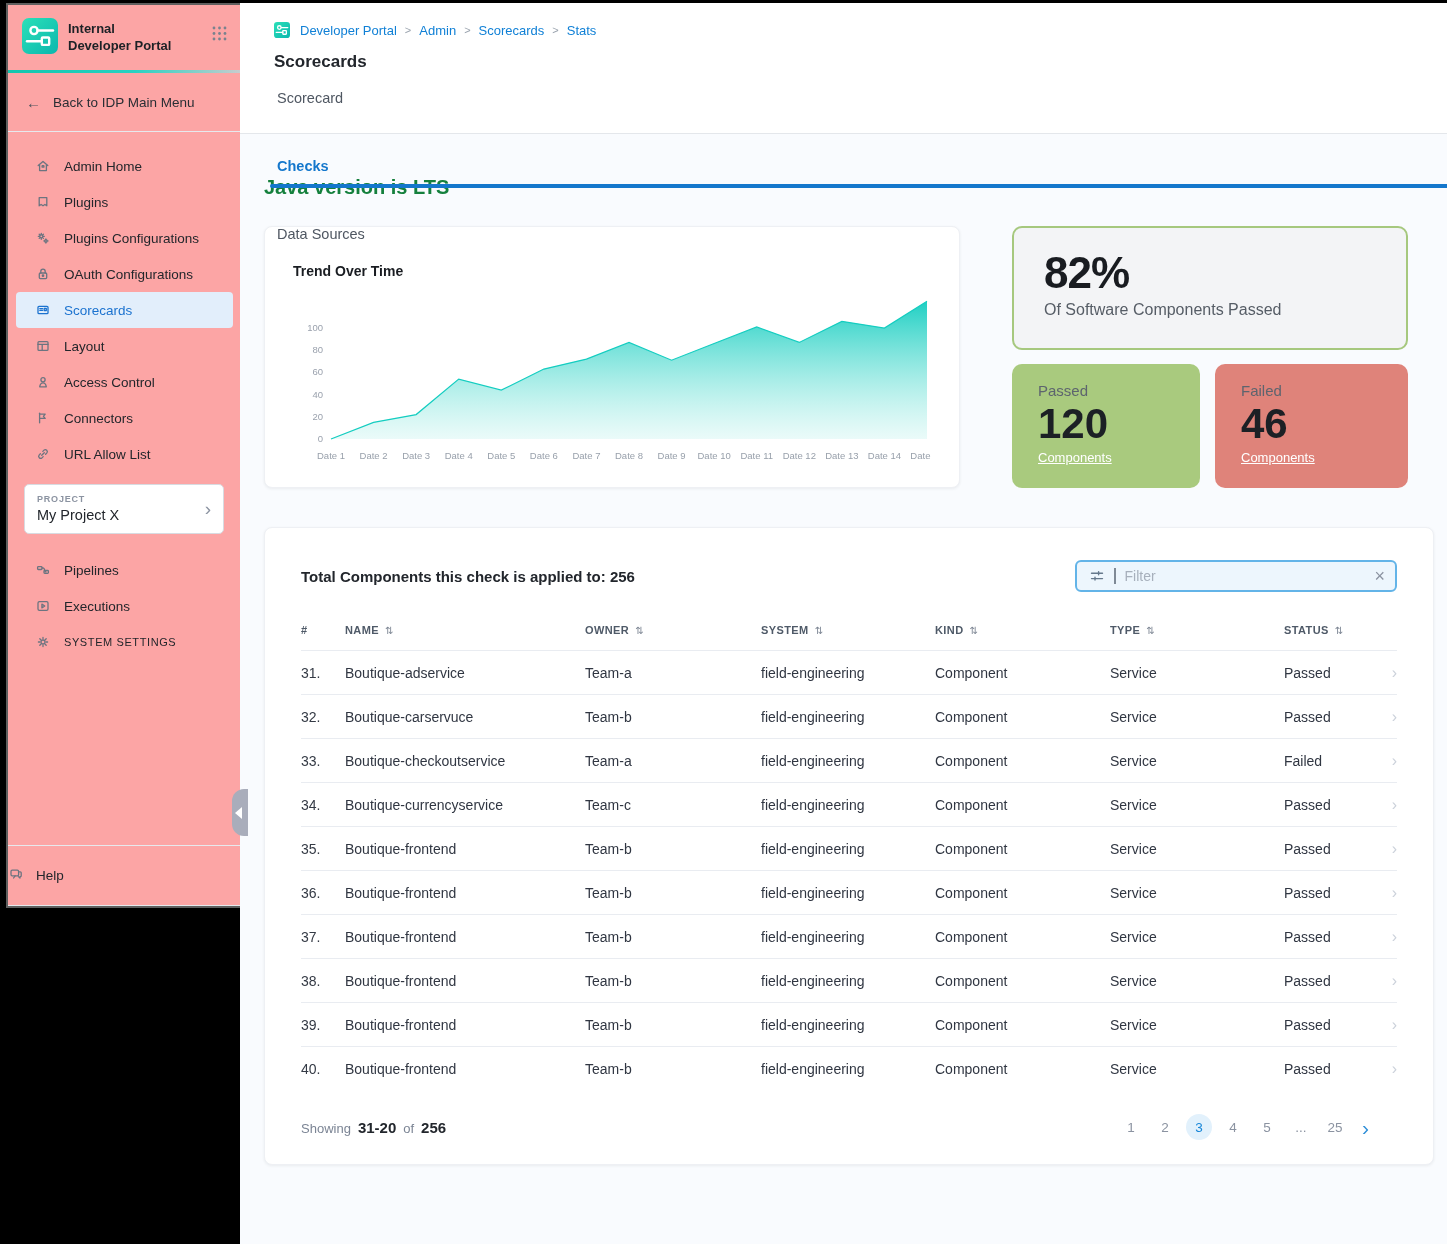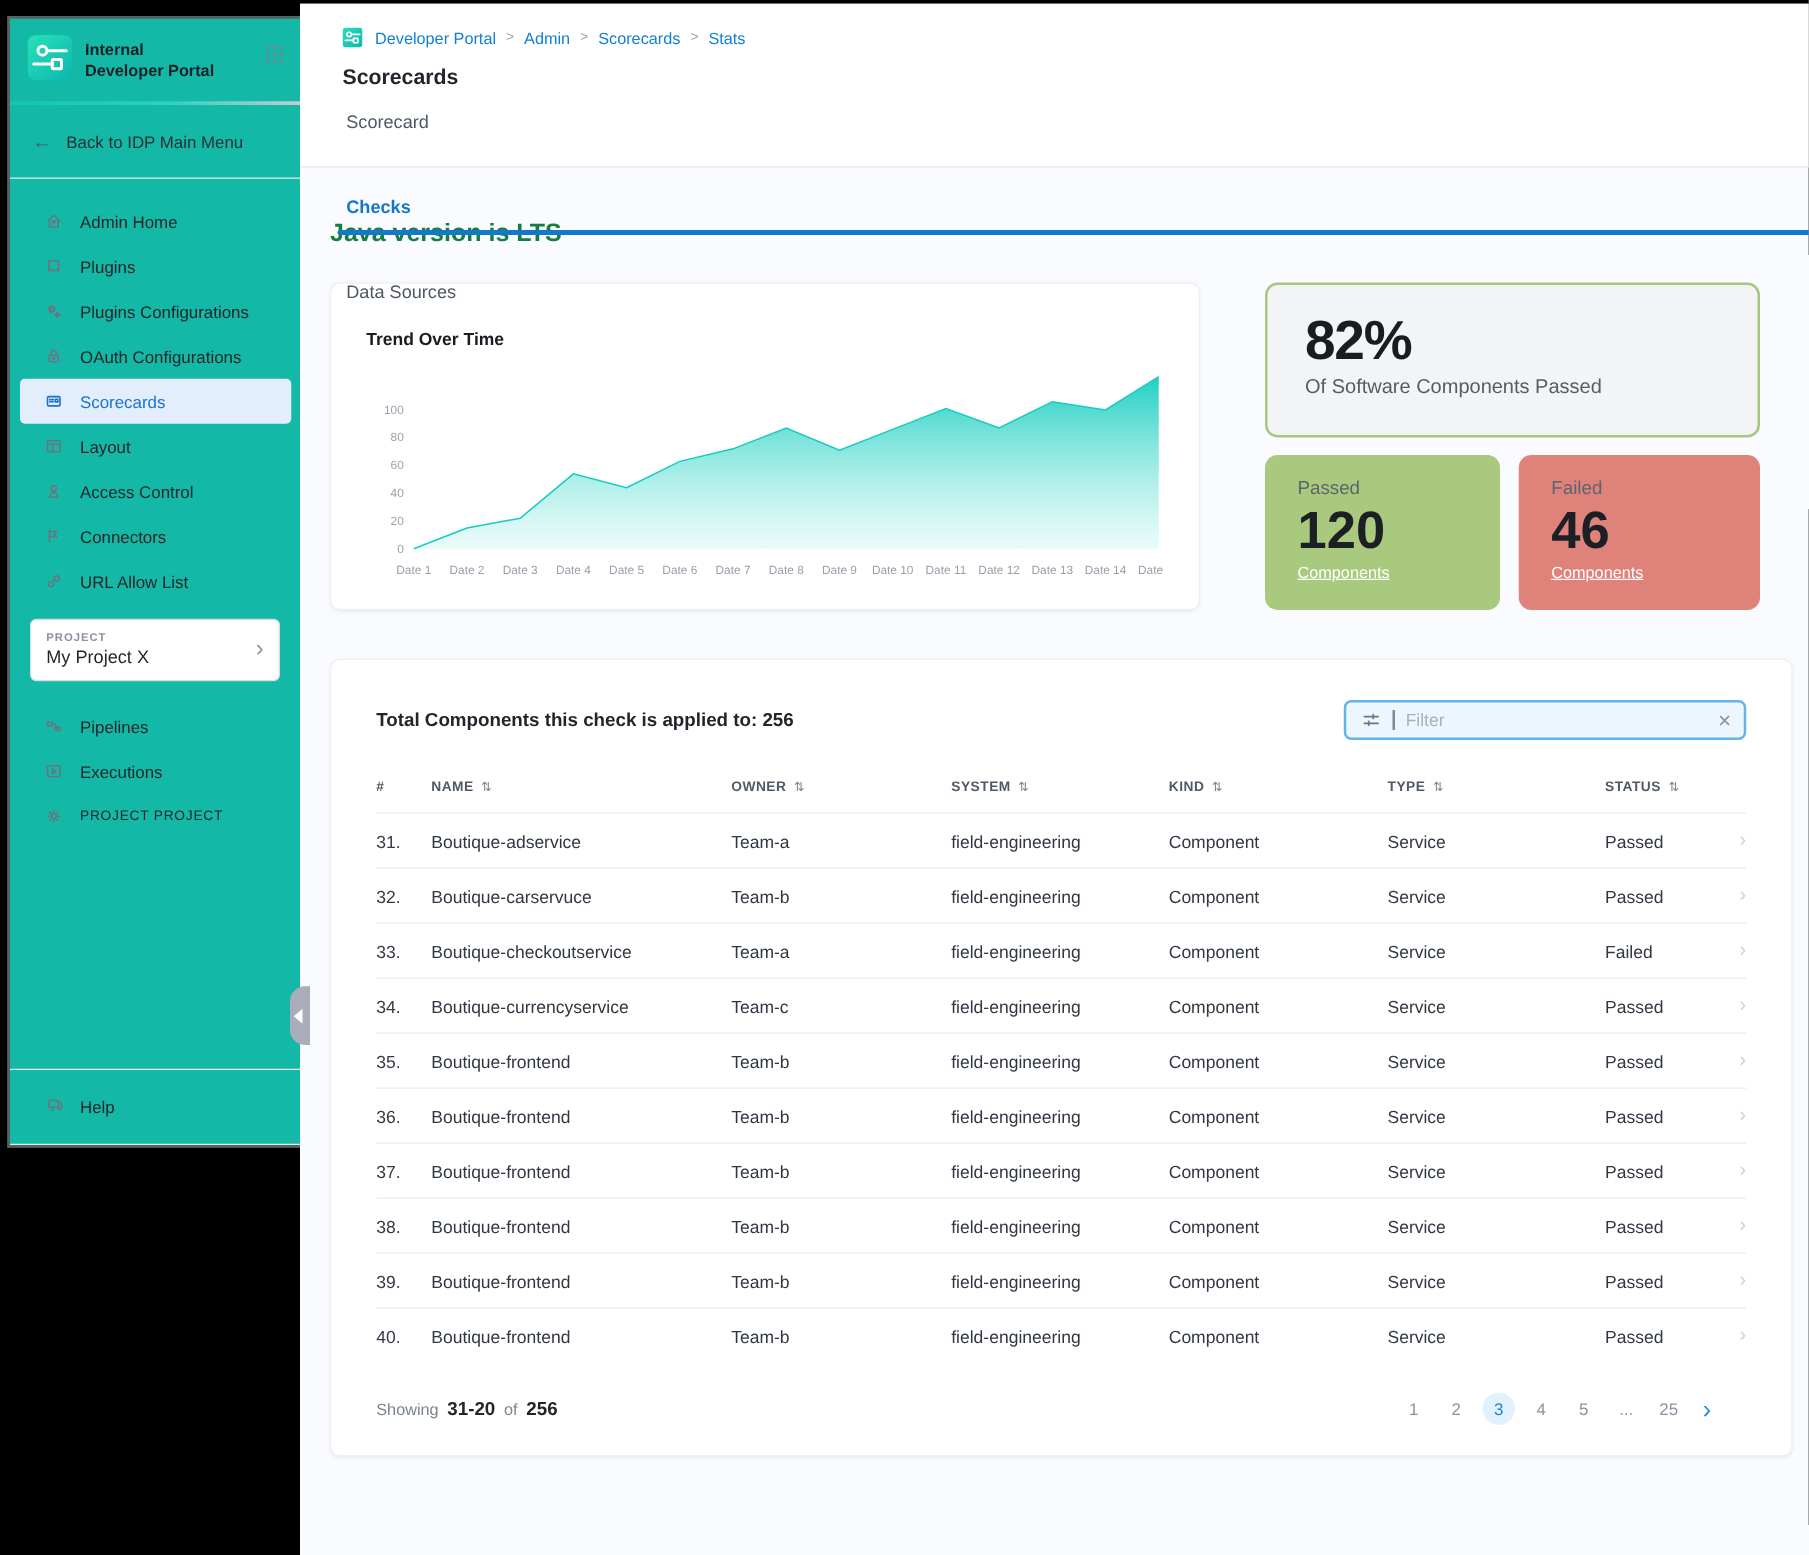--- a/index.html
+++ b/index.html
@@ -7,43 +7,43 @@
   body {
     background:#000;
     font-family:"Liberation Sans", sans-serif;
     position:relative;
     overflow:hidden;
     color:#23272e;
   }
   
   .sidebar-col { position:absolute; left:0; top:0; width:240px; height:1244px; background:#000; }
   .sidebar {
-    position:absolute; left:6px; top:13px; width:234px; height:905px;
-    background:#14b8a6; border:2px solid #5f5f5f; border-right:none;
+    position:absolute; left:6px; top:3px; width:234px; height:905px;
+    background:#fca5a5; border:2px solid #5f5f5f; border-right:none;
     display:flex; flex-direction:column;
   }
   .logo-row { display:flex; align-items:center; gap:10px; padding:13px 12px 12px 14px; }
   .logo-text { font-size:13px; font-weight:700; color:#1d2126; line-height:1.3; flex:1; }
   .grid-dots { margin-top:-6px; }
   .teal-rule { height:3px; background:linear-gradient(90deg,#13c6ae 0%, #2ad2c2 55%, #c7ccce 100%); }
   .back-row { display:flex; align-items:center; gap:12px; padding:21px 16px 20px 18px; border-bottom:1px solid #e7e9ed; font-size:13.5px; color:#2a2e34; cursor:pointer; }
   .back-arrow { font-size:15px; color:#4c535c; }
   .nav { padding-top:16px; }
   .nav-item { display:flex; align-items:center; gap:13px; height:36px; padding:0 10px 0 19px; margin:0 7px 0 8px; border-radius:4px; font-size:13.5px; color:#23262b; cursor:pointer; }
   .nav-item .nav-icon { display:flex; width:16px; }
   .nav-item.active { background:#e2eefb; color:#1b72cf; font-weight:400; }
   .nav-item.active .nav-icon svg * { stroke:#1b72cf; }
   .nav-item.caps .nav-label { font-size:11px; letter-spacing:.6px; font-weight:400; }
   .project-card { margin:12px 16px 14px 16px; border:1px solid #d8dbe1; border-radius:5px; padding:9px 12px 10px 12px; display:flex; align-items:center; cursor:pointer; background:#fff; }
   .project-card .pc-text { flex:1; }
   .project-label { font-size:9px; letter-spacing:.8px; color:#8b93a1; font-weight:700; }
   .project-name { font-size:14.5px; color:#22262c; margin-top:3px; }
   .pc-chevron { color:#8b93a1; font-size:19px; line-height:1; }
   .side-spacer { flex:1; }
-  .help-row { display:flex; align-items:center; gap:12px; padding:20px 28px; border-top:1px solid #e7e9ed; border-bottom:1px solid #e7e9ed; font-size:13.5px; color:#23262b; cursor:pointer; }
+  .help-row { display:flex; align-items:center; gap:12px; padding:20px 0; border-top:1px solid #e7e9ed; border-bottom:1px solid #e7e9ed; font-size:13.5px; color:#23262b; cursor:pointer; }
   .user-row { display:flex; align-items:center; gap:13px; padding:16px 18px 20px 16px; cursor:pointer; }
   .avatar { width:30px; height:30px; border-radius:50%;
     background:linear-gradient(180deg,#3f3b3a 0%,#524a45 36%,#c9a083 37%,#b98c6e 68%,#9b7c5c 100%);
     box-shadow:inset 0 0 0 1px rgba(0,0,0,.12); }
   .user-name { font-size:13.5px; color:#23262b; }
   
   .collapse-handle { position:absolute; left:232px; top:789px; width:16px; height:47px;
     background:#a9adbb; border-radius:12px 0 0 12px; z-index:5; display:flex; align-items:center; justify-content:center; cursor:pointer; }
   .collapse-handle .tri { width:0; height:0; border-top:6px solid transparent; border-bottom:6px solid transparent; border-right:7px solid #fff; margin-right:3px; }
   
@@ -268,21 +268,21 @@
           </span>
     <span class="nav-label">Executions</span>
   </div>
         <div class="nav-item caps">
     <span class="nav-icon">
             <svg width="16" height="16" viewBox="0 0 16 16" fill="none" stroke="#6c7480" stroke-width="1.3" stroke-linecap="round" stroke-linejoin="round">
               <circle cx="8" cy="8" r="2"></circle>
               <path d="M8 3.4v1.4M8 11.2v1.4M3.4 8h1.4M11.2 8h1.4M4.8 4.8l1 1M10.2 10.2l1 1M11.2 4.8l-1 1M5.8 10.2l-1 1"></path>
             </svg>
           </span>
-    <span class="nav-label">PROJECT PROJECT</span>
+    <span class="nav-label">SYSTEM SETTINGS</span>
   </div>
       </div>
 
     <div class="side-spacer"></div>
 
     <div class="help-row">
       <span class="nav-icon">
         <svg width="16" height="16" viewBox="0 0 16 16" fill="none" stroke="#6c7480" stroke-width="1.3" stroke-linecap="round" stroke-linejoin="round">
           <rect x="3" y="4.2" width="7.6" height="5.6" rx="1.2"></rect>
           <path d="M5.6 12l1.5-2.2"></path>

